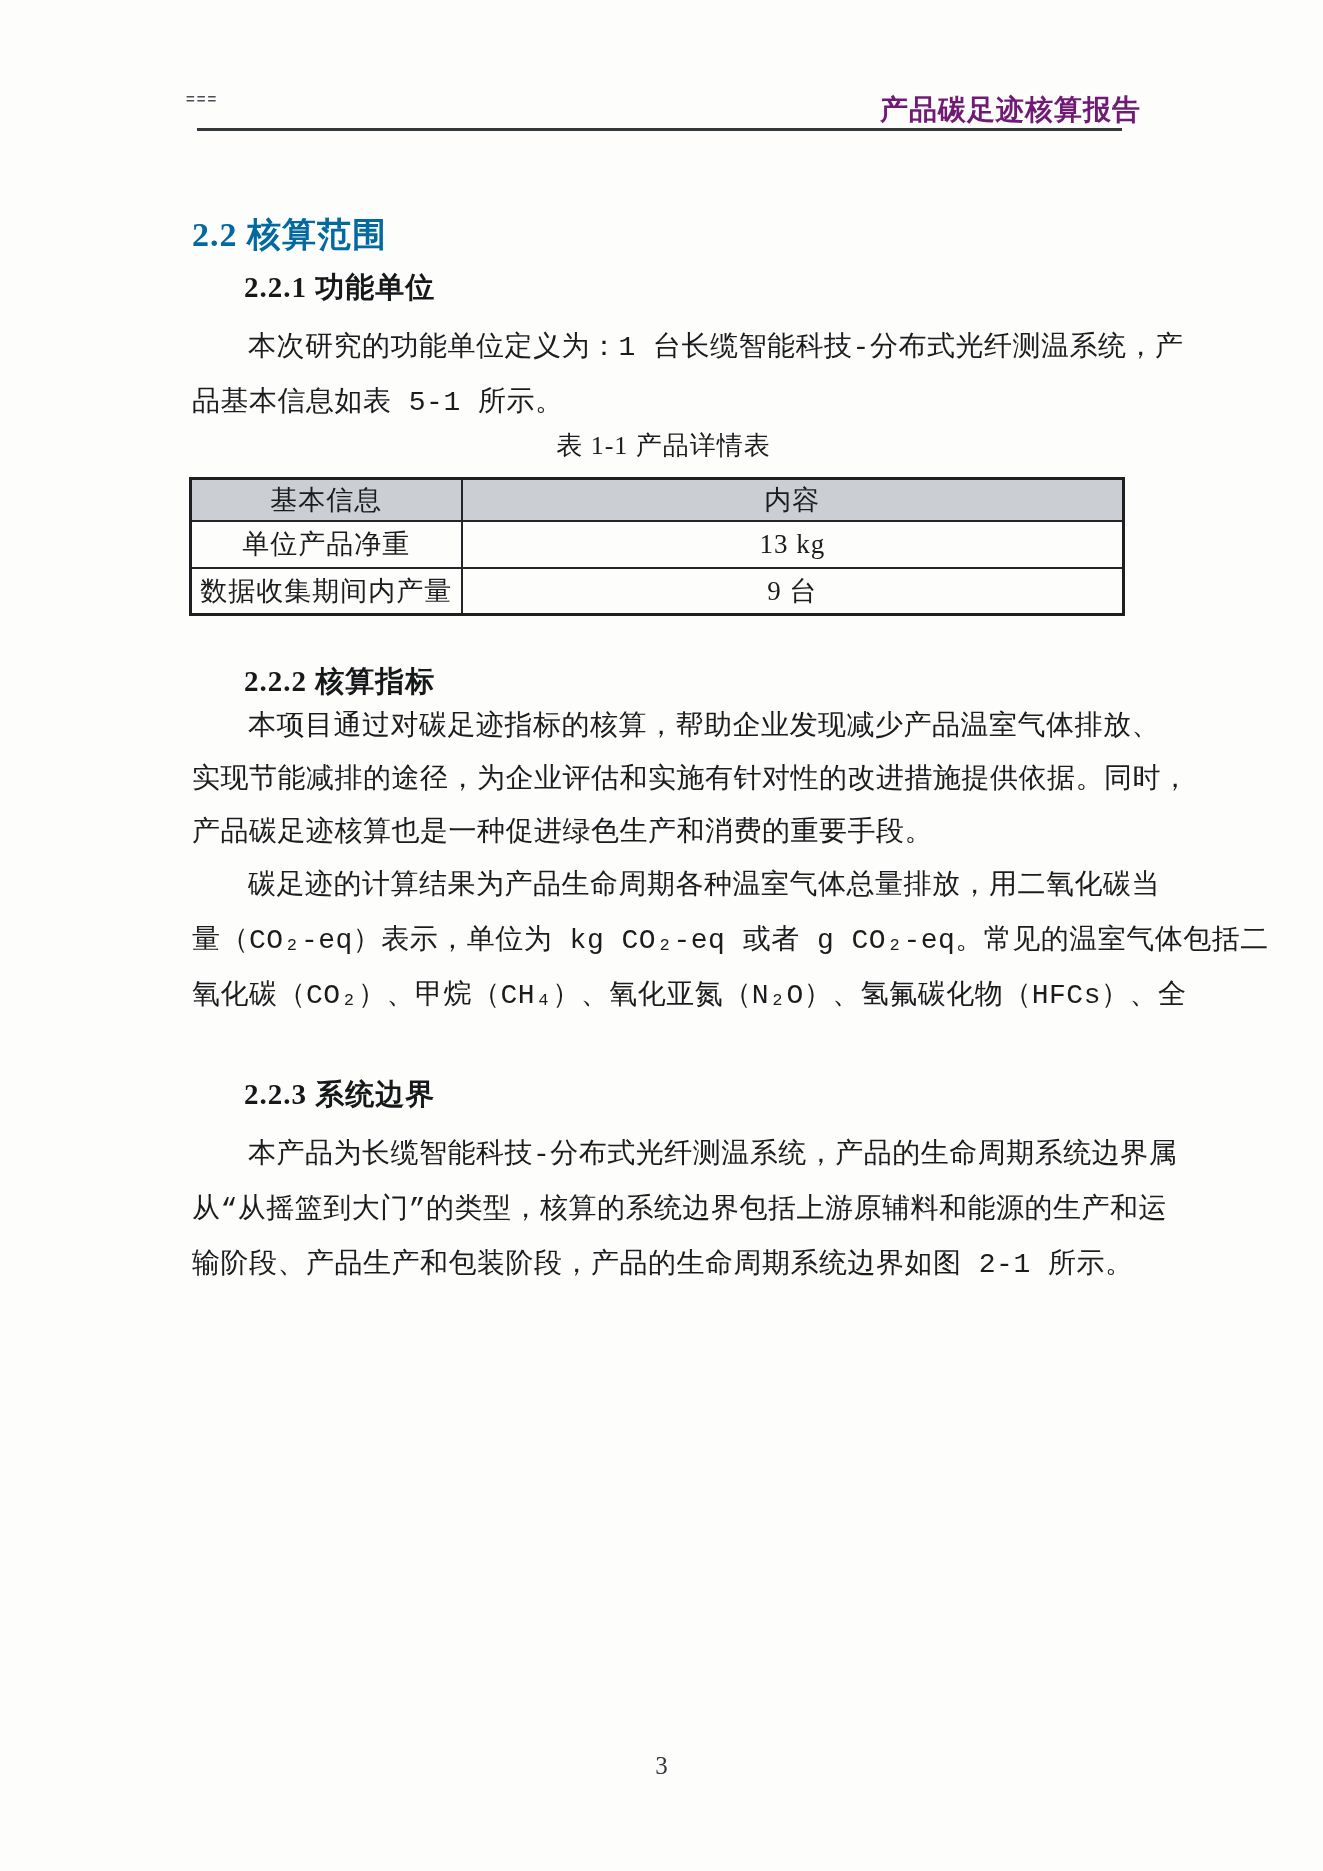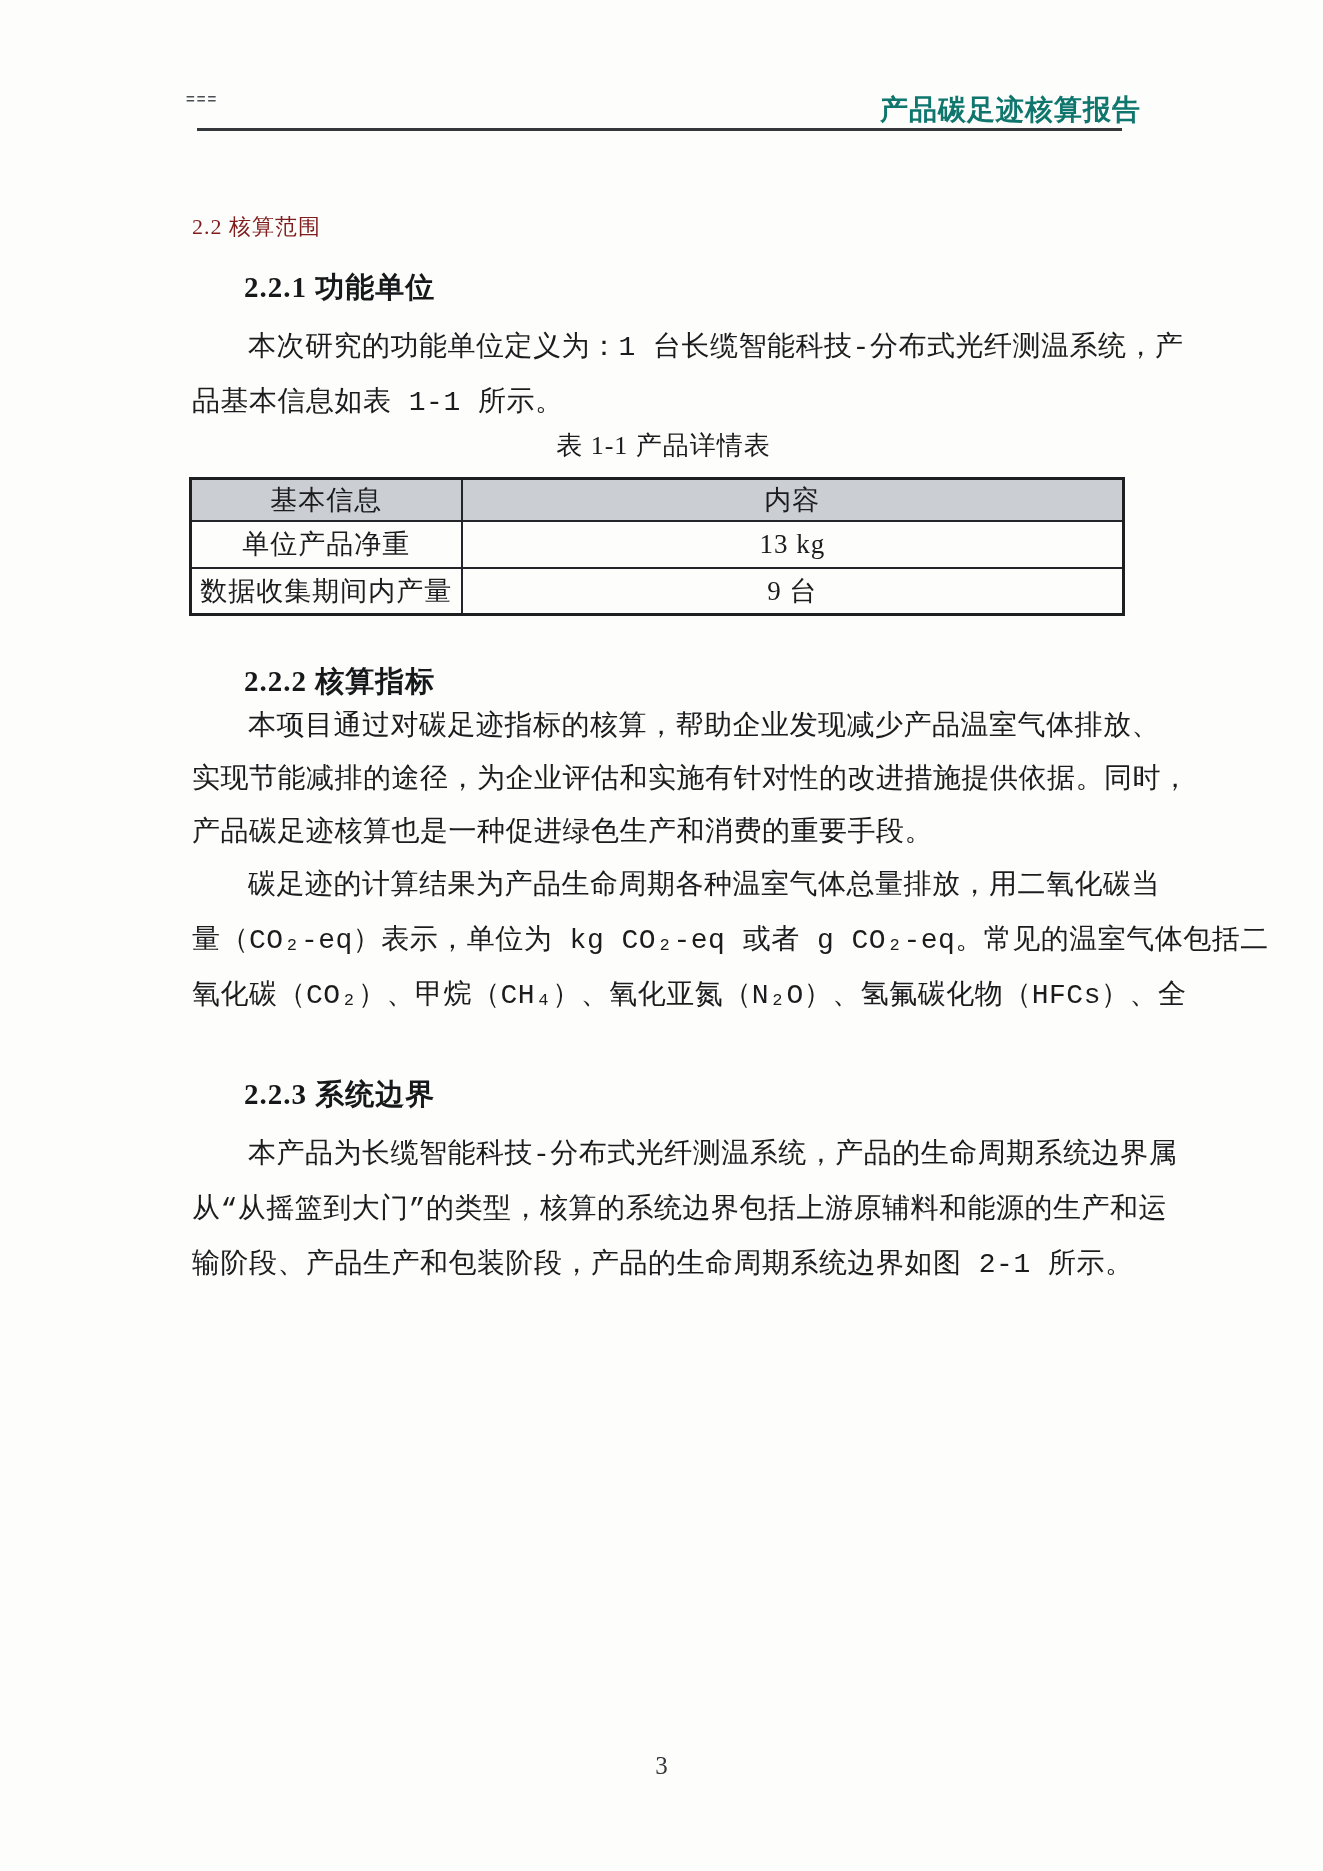--- a/index.html
+++ b/index.html
@@ -23,41 +23,41 @@
     font-family: "Liberation Sans", sans-serif;
     font-size: 15px; font-weight: bold;
     letter-spacing: 2px;
     color: #4a4f55;
   }
   .hdr-title {
     position: absolute;
     left: 880px; top: 91px;
     font-family: "Liberation Sans", sans-serif;
     font-size: 28px; font-weight: bold;
-    color: #0f766e;
+    color: #701a75;
     letter-spacing: 1px;
   }
   .hdr-rule {
     position: absolute;
     left: 197px; top: 128px;
     width: 925px; height: 3px;
     background: #35383b;
   }
 
   
   .content {
     position: absolute;
     left: 192px; top: 0;
     width: 943px;
   }
   .abs { position: absolute; left: 0; right: 0; }
 
   .h1 {
-    font-size: 22px; font-weight: normal;
-    color: #7f1d1d;
+    font-size: 34px; font-weight: bold;
+    color: #0369a1;
     letter-spacing: 1px;
   }
   .h2 {
     font-size: 29px; font-weight: bold;
     color: #17181a;
     padding-left: 52px;
     letter-spacing: 1px;
   }
 
   .para .line {
@@ -125,21 +125,21 @@
   <div class="hdr-rule"></div>
 
   <div class="content">
 
     <div class="abs h1" style="top:212px;">2.2 核算范围</div>
 
     <div class="abs h2" style="top:268px;">2.2.1 功能单位</div>
 
     <div class="abs para" style="top:320px;">
       <div class="line j ind">本次研究的功能单位定义为：1 台长缆智能科技-分布式光纤测温系统，产</div>
-      <div class="line">品基本信息如表 1-1 所示。</div>
+      <div class="line">品基本信息如表 5-1 所示。</div>
     </div>
 
     <div class="abs tbl-caption" style="top:428px;">表 1-1 产品详情表</div>
 
     <div class="abs" style="top:477px; height:172px;">
       <table class="product">
         <tbody>
             <tr>
           <th class="col-label">基本信息</th>
           <th>内容</th>

